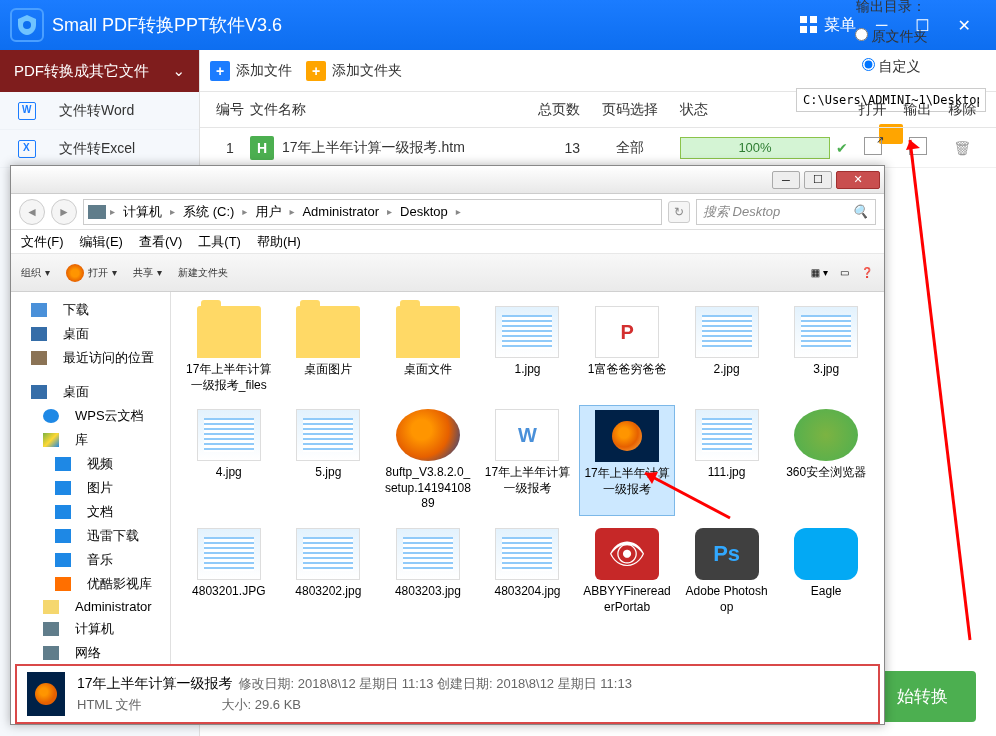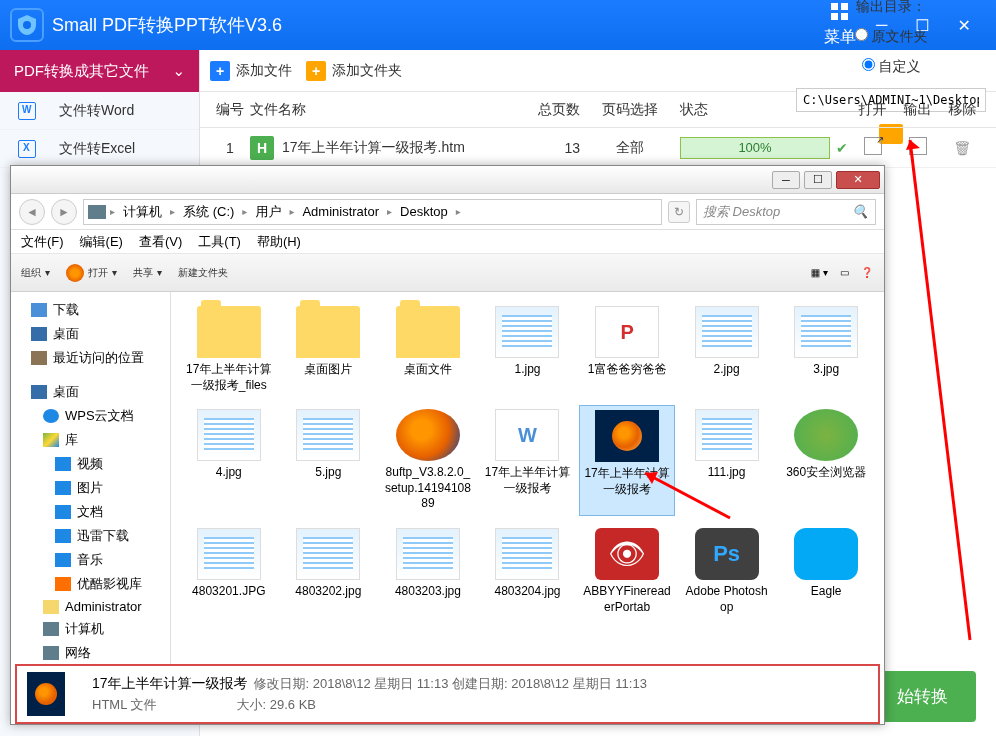--- a/index.html
+++ b/index.html
@@ -4,28 +4,28 @@
 <style>
 * { margin: 0; padding: 0; box-sizing: border-box; font-family: "Microsoft YaHei", sans-serif; }
 body { width: 996px; height: 736px; position: relative; background: #fff; overflow: hidden; }
 
 
 .app-window { position: absolute; top: 0; left: 0; width: 996px; height: 736px; background: #fff; }
 .titlebar { height: 50px; background: linear-gradient(180deg, #1b7cff 0%, #0d6ef0 100%); display: flex; align-items: center; color: #fff; padding: 0 10px; }
 .titlebar .logo { width: 34px; height: 34px; margin-right: 8px; border: 2px solid #4a9fff; border-radius: 6px; display: flex; align-items: center; justify-content: center; }
 .titlebar .logo svg { width: 24px; height: 24px; }
 .titlebar .title { font-size: 18px; flex: 1; }
-.titlebar .menu-btn { display: flex; align-items: center; gap: 6px; padding: 0 20px; cursor: pointer; flex-direction: column; }
+.titlebar .menu-btn { display: flex; align-items: center; gap: 6px; padding: 0 20px; cursor: pointer; }
 .titlebar .win-controls { display: flex; gap: 28px; padding-right: 15px; }
 .titlebar .win-controls span { cursor: pointer; font-size: 16px; }
 
 .app-body { display: flex; height: calc(100% - 50px); }
 
 .sidebar { width: 200px; background: #f5f8fc; border-right: 1px solid #e0e0e0; }
-.sidebar-header { height: 42px; background: #be185d; color: #fff; display: flex; align-items: center; padding: 0 14px; font-size: 15px; justify-content: space-between; }
+.sidebar-header { height: 42px; background: #7f1d1d; color: #fff; display: flex; align-items: center; padding: 0 14px; font-size: 15px; justify-content: space-between; }
 .sidebar-item { height: 38px; display: flex; align-items: center; padding: 0 18px; gap: 23px; color: #333; cursor: pointer; font-size: 14px; border-bottom: 1px solid #eef2f7; }
 .sidebar-item .doc-icon { width: 18px; height: 18px; border: 1.5px solid #1b7cff; border-radius: 2px; position: relative; }
 .sidebar-item .doc-icon.word::after { content: "W"; color: #1b7cff; font-size: 10px; position: absolute; top: 1px; left: 3px; font-weight: bold; }
 .sidebar-item .doc-icon.excel::after { content: "X"; color: #1b7cff; font-size: 10px; position: absolute; top: 1px; left: 4px; font-weight: bold; }
 
 .main { flex: 1; display: flex; flex-direction: column; }
 .toolbar { height: 42px; display: flex; align-items: center; padding: 0 10px; gap: 14px; border-bottom: 1px solid #e5e5e5; font-size: 14px; color: #333; }
 .tb-btn { display: flex; align-items: center; gap: 6px; cursor: pointer; }
 .tb-icon-add { width: 20px; height: 20px; background: #1b7cff; color: #fff; display: flex; align-items: center; justify-content: center; border-radius: 2px; font-weight: bold; }
 .tb-icon-folder { width: 20px; height: 20px; background: #ffa500; color: #fff; display: flex; align-items: center; justify-content: center; border-radius: 2px; font-weight: bold; }
@@ -67,21 +67,21 @@
 .exp-menu { height: 24px; display: flex; align-items: center; gap: 16px; padding: 0 10px; font-size: 13px; border-bottom: 1px solid #e8e8e8; }
 .exp-menu span { cursor: pointer; }
 
 .exp-toolbar { height: 38px; background: linear-gradient(180deg, #f8f8f8 0%, #eaeaea 100%); display: flex; align-items: center; gap: 16px; padding: 0 10px; font-size: 10px; border-bottom: 1px solid #d0d0d0; }
 .exp-toolbar .tb-item { cursor: pointer; display: flex; align-items: center; gap: 4px; color: #333; }
 .exp-toolbar .ff-icon { width: 18px; height: 18px; background: radial-gradient(circle, #ff9500 30%, #e66000 70%); border-radius: 50%; }
 .exp-toolbar .right { margin-left: auto; display: flex; gap: 12px; }
 
 .exp-body { display: flex; height: calc(100% - 28px - 36px - 24px - 38px - 60px); }
 .exp-tree { width: 160px; border-right: 1px solid #e0e0e0; padding: 6px 4px; font-size: 13px; overflow: hidden; }
-.tree-item { padding: 3px 6px 3px 16px; display: flex; align-items: center; gap: 6px; cursor: pointer; white-space: nowrap; }
+.tree-item { padding: 3px 6px 3px 16px; display: flex; align-items: center; gap: 16px; cursor: pointer; white-space: nowrap; }
 .tree-item.indent1 { padding-left: 28px; }
 .tree-item.indent2 { padding-left: 40px; }
 .tree-icon { width: 16px; height: 14px; flex-shrink: 0; }
 .ti-download { background: #4a90d9; }
 .ti-desktop { background: #356da8; }
 .ti-recent { background: #8b7355; }
 .ti-cloud { background: #1e88e5; border-radius: 50%; }
 .ti-lib { background: linear-gradient(135deg, #7cb342, #fdd835, #1e88e5); }
 .ti-video { background: #1e88e5; }
 .ti-pic { background: #1e88e5; }
@@ -105,21 +105,21 @@
 .file-thumb.abbyy { background: #c62828; color: #fff; font-size: 30px; border: none; border-radius: 6px; }
 .file-thumb.eagle { background: #03a9f4; border: none; border-radius: 12px; }
 .file-thumb.ie360 { background: radial-gradient(circle, #7cb342, #4caf50); border-radius: 50%; border: none; }
 .file-thumb.wps { border: 1px solid #ddd; background: #fff; color: #4a90d9; font-size: 20px; font-weight: bold; }
 .file-thumb.img { background: linear-gradient(180deg, #e3f2fd 0%, #fff 100%); position: relative; }
 .file-thumb.img::after { content: ""; position: absolute; top: 8px; left: 6px; right: 6px; bottom: 8px; background: repeating-linear-gradient(180deg, #90caf9, #90caf9 2px, #fff 2px, #fff 5px); }
 .file-thumb.htmlfile { background: #002147; border: none; display: flex; align-items: center; justify-content: center; }
 .file-thumb.htmlfile::after { content: ""; width: 30px; height: 30px; background: radial-gradient(circle at 40% 40%, #ff9500 20%, #e66000 55%, #ffb74d 100%); border-radius: 50%; }
 .file-name { line-height: 1.3; max-width: 90px; }
 
-.exp-details { height: 60px; border-top: 1px solid #d0d0d0; display: flex; align-items: center; padding: 6px 10px; gap: 27px; font-size: 13px; border: 2px solid #d94848; margin: 0 4px 2px; }
+.exp-details { height: 60px; border-top: 1px solid #d0d0d0; display: flex; align-items: center; padding: 6px 10px; gap: 12px; font-size: 13px; border: 2px solid #d94848; margin: 0 4px 2px; }
 .exp-details .det-icon { width: 38px; height: 44px; background: #002147; display: flex; align-items: center; justify-content: center; flex-shrink: 0; }
 .exp-details .det-icon::after { content: ""; width: 22px; height: 22px; background: radial-gradient(circle at 40% 40%, #ff9500 20%, #e66000 60%); border-radius: 50%; }
 .exp-details .det-text { color: #666; line-height: 1.6; }
 .exp-details .det-name { color: #000; font-size: 14px; margin-right: 6px; }
 
 
 .arrow { position: absolute; pointer-events: none; }
 .arrow svg { overflow: visible; }
 </style>
 </head>

